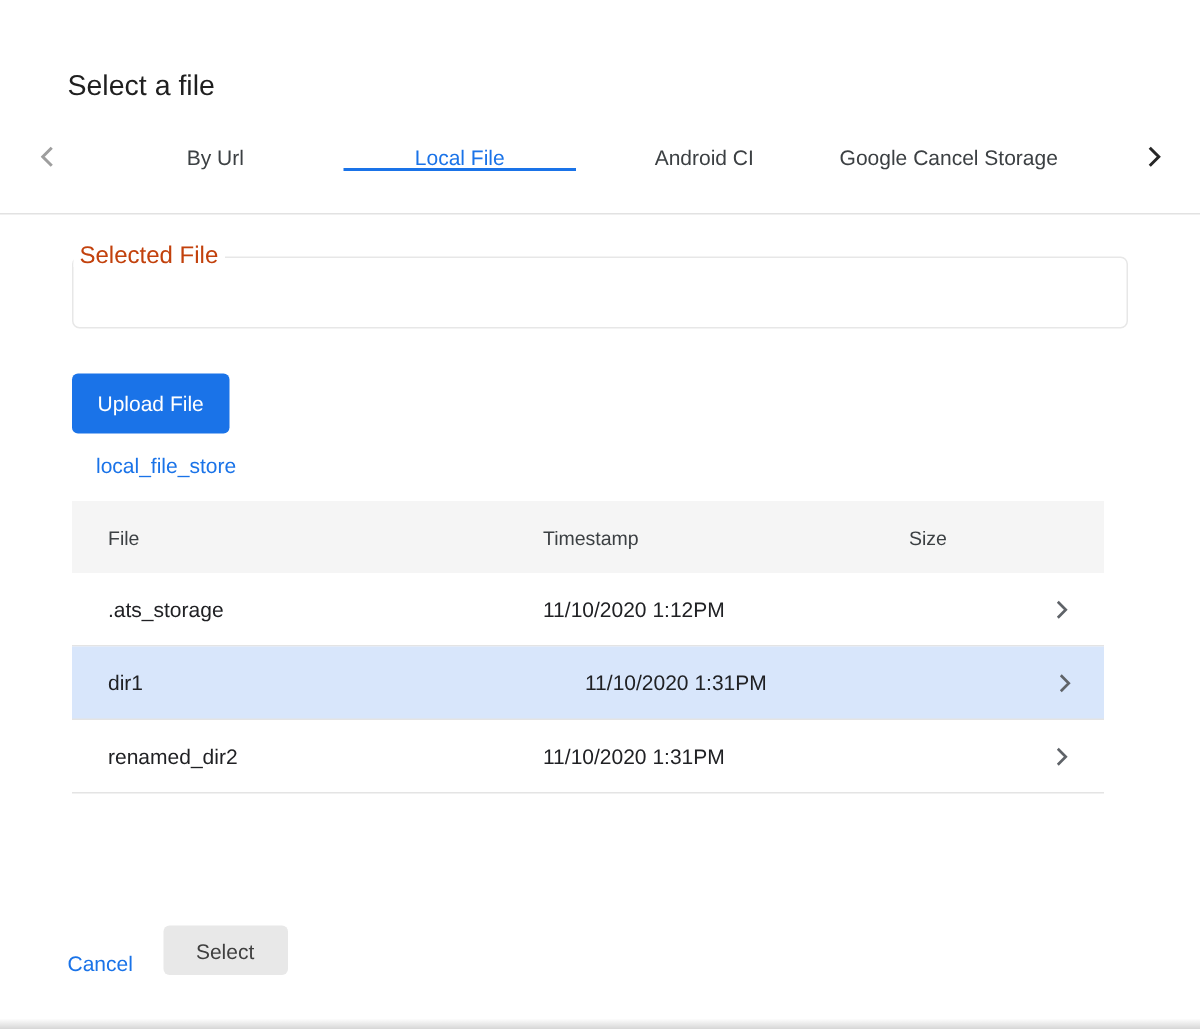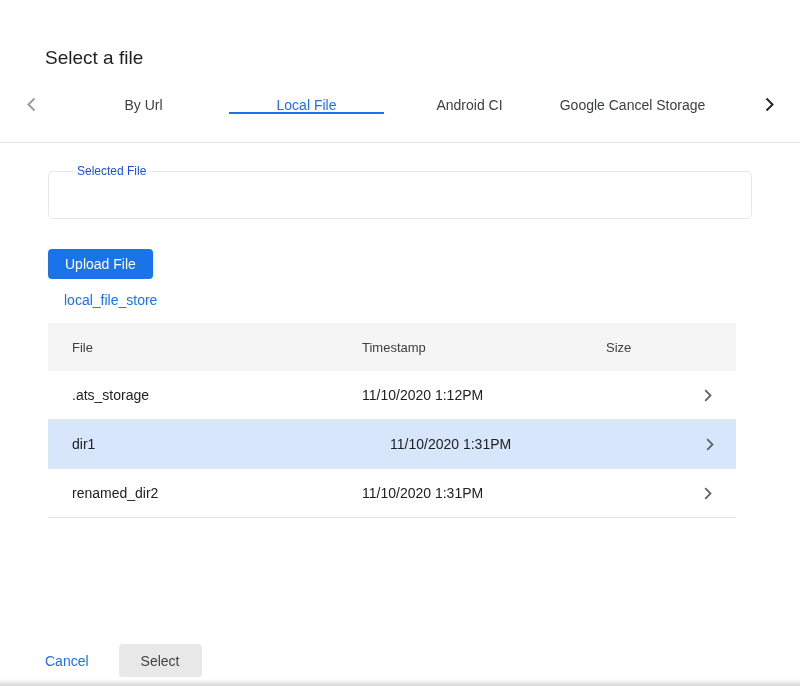--- a/index.html
+++ b/index.html
@@ -55,35 +55,35 @@
   
   .field {
     position: relative;
     margin: 28px 48px 0 48px;
     height: 48px;
     border: 1px solid #e7e7e7;
     border-radius: 5px;
     background: #fff;
   }
   .field-label {
-    position: absolute; top: -8px; left: 24px;
+    position: absolute; top: -8px; left: 0;
     background: #fff; padding: 0 4px;
-    font-size: 12px; color: #1d4ed8; line-height: 14px;
+    font-size: 16px; color: #c2410c; line-height: 14px;
   }
   .field input {
     width: 100%; height: 100%;
     border: none; outline: none; background: transparent;
     padding: 0 16px; font-size: 14px; color: #202124;
     font-family: "Liberation Sans", sans-serif;
   }
 
   
   .upload-btn {
     margin: 30px 0 0 48px;
-    height: 30px; padding: 0 17px;
+    height: 40px; padding: 0 17px;
     background: #1a73e8; color: #ffffff;
     border: none; border-radius: 4px;
     font-size: 14px; font-weight: 500; cursor: pointer;
     font-family: "Liberation Sans", sans-serif;
   }
 
   
   .store-link {
     display: inline-block;
     margin: 13px 16px 0 64px;
@@ -109,22 +109,22 @@
     background: #ffffff;
     border-bottom: 1px solid #e4e4e4;
     font-size: 14px; color: #202124;
     cursor: pointer;
   }
   .trow.selected { background: #d8e6fb; gap: 28px; }
   .chev { display: flex; justify-content: flex-end; align-items: center; }
 
   
   .footer {
-    position: absolute; left: 45px; bottom: 9px;
-    display: flex; align-items: center; gap: 30px;
+    position: absolute; left: 45px; bottom: 36px;
+    display: flex; align-items: flex-end; gap: 20px;
   }
   .cancel-btn {
     background: none; border: none; padding: 0;
     color: #1a73e8; font-size: 14px; font-weight: 500;
     cursor: pointer;
     font-family: "Liberation Sans", sans-serif;
   }
   .select-btn {
     height: 33px; padding: 0 22px;
     background: #e8e8e8; color: #404040;

